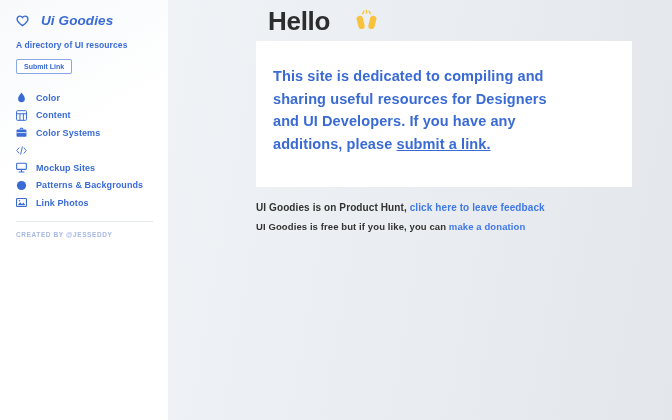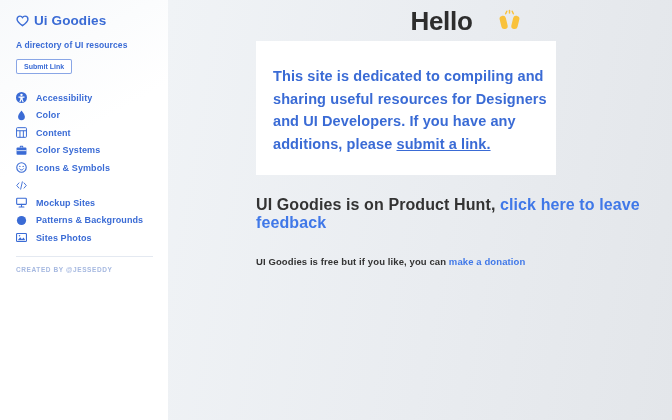--- a/index.html
+++ b/index.html
@@ -7,21 +7,21 @@
     width:672px;height:420px;overflow:hidden;position:relative;
     font-family:"Liberation Sans",sans-serif;
     background:linear-gradient(110deg,#f4f6f9 0%,#ebeef2 45%,#e2e5ea 100%);
   }
   
   .sidebar{
     position:absolute;left:0;top:0;width:168px;height:420px;
     background:linear-gradient(150deg,#f7f9fb 0%,#ffffff 35%,#ffffff 100%);
     box-sizing:border-box;padding:13px 14px 0 16px;
   }
-  .logo-row{display:flex;align-items:center;gap:5px;color:#3a6bd5;cursor:pointer;}
+  .logo-row{display:flex;align-items:center;gap:12px;color:#3a6bd5;cursor:pointer;font-style:italic;}
   .logo-row .heart{width:13px;height:12px;display:inline-flex;}
   .logo-title{font-size:13.5px;font-weight:800;letter-spacing:.1px;}
   .logo-sub{font-size:8.5px;color:#3a6bd5;margin-top:12px;font-weight:700;letter-spacing:.1px;}
   .submit-btn{
     margin-top:9px;display:inline-block;background:#fff;color:#3a6bd5;
     border:1px solid rgba(58,107,213,.6);border-radius:2px;
     font-size:7px;font-weight:700;padding:3px 7px;line-height:1;cursor:pointer;
     font-family:"Liberation Sans",sans-serif;
   }
   .nav{margin-top:15px;}
@@ -30,62 +30,52 @@
   .nav-icon svg{width:11px;height:11px;display:block;}
   .nav-label{font-size:9px;font-weight:700;color:#3a6bd5;white-space:nowrap;letter-spacing:.1px;}
   .side-divider{border:none;border-top:1px solid #e4e9f1;margin:9px 0 0 0;width:137px;}
   .credit{margin-top:9px;font-size:6.5px;font-weight:700;letter-spacing:.6px;color:#a5b8e0;cursor:pointer;}
   
   .main{
     position:absolute;left:168px;top:0;right:0;bottom:0;
     background:linear-gradient(100deg,#f0f3f6 0%,#e9ecf0 55%,#e3e6ea 100%);
     box-sizing:border-box;padding:8px 0 0 88px;
   }
-  h1{margin:0 0 7px 4px;font-size:26px;line-height:1;font-weight:800;color:#2d2d2d;
-     display:flex;align-items:center;gap:24px;letter-spacing:-.3px;justify-content:center;}
+  h1{margin:0 0 7px 12px;font-size:26px;line-height:1;font-weight:800;color:#2d2d2d;
+     display:flex;align-items:center;gap:24px;letter-spacing:-.3px;}
   .hands{width:25px;height:25px;display:inline-flex;margin-top:-3px;}
   .card{
-    width:300px;box-sizing:border-box;background:#ffffff;
-    padding:24px 14px 20px 17px;
+    width:376px;box-sizing:border-box;background:#ffffff;
+    padding:24px 14px 32px 17px;
   }
   .card p{
     margin:0;width:302px;font-size:14.5px;line-height:22.5px;
     font-weight:700;color:#3a6bd5;letter-spacing:.1px;
   }
   .card a{color:#3a6bd5;text-decoration:underline;cursor:pointer;}
-  .ph-line{margin-top:21px;font-size:16px;font-weight:700;color:#333;letter-spacing:.1px;}
-  .don-line{margin-top:24px;font-size:9.5px;font-weight:700;color:#333;letter-spacing:.1px;}
+  .ph-line{margin-top:15px;font-size:10px;font-weight:700;color:#333;letter-spacing:.1px;}
+  .don-line{margin-top:8px;font-size:9.5px;font-weight:700;color:#333;letter-spacing:.1px;}
   .blue-link{color:#4078e8;text-decoration:none;cursor:pointer;font-weight:700;}
 </style>
 </head>
 <body>
 
 <div class="sidebar">
   <div class="logo-row">
     <span class="heart">
       <svg viewBox="0 0 12 11" fill="none" stroke="#3a6bd5" stroke-width="1.3">
         <path d="M6 9.8C3.2 7.8 1 5.9 1 3.8 1 2.2 2.2 1 3.7 1c.9 0 1.8.5 2.3 1.3C6.5 1.5 7.4 1 8.3 1 9.8 1 11 2.2 11 3.8c0 2.1-2.2 4-5 6z"></path>
       </svg>
     </span>
     <span class="logo-title">Ui Goodies</span>
   </div>
   <div class="logo-sub">A directory of UI resources</div>
   <button class="submit-btn">Submit Link</button>
 
   <nav class="nav">
-      <div class="nav-item">
-        <span class="nav-icon">
-          <svg viewBox="0 0 10 10">
-            <circle cx="5" cy="5" r="5" fill="currentColor"></circle>
-            <circle cx="5" cy="2.6" r="1.1" fill="#fff"></circle>
-            <path d="M2.3 4.1h5.4v1.1H6.1v1.3l.9 2.5-1 .4-1-2.5-1 2.5-1-.4.9-2.5V5.2H2.3z" fill="#fff"></path>
-          </svg>
-        </span>
-        <span class="nav-label">Accessibility</span>
-      </div>
       <div class="nav-item">
         <span class="nav-icon">
           <svg viewBox="0 0 10 10">
             <path d="M5 .4C5 .4 1.9 4 1.9 6.2a3.1 3.1 0 0 0 6.2 0C8.1 4 5 .4 5 .4z" fill="currentColor"></path>
           </svg>
         </span>
         <span class="nav-label">Color</span>
       </div>
       <div class="nav-item">
         <span class="nav-icon">
@@ -98,31 +88,20 @@
       </div>
       <div class="nav-item">
         <span class="nav-icon">
           <svg viewBox="0 0 10 10" fill="currentColor">
             <path d="M3.4 2.3v-.8c0-.5.4-.9.9-.9h1.4c.5 0 .9.4.9.9v.8h-1v-.7H4.4v.7z"></path>
             <rect x="0.5" y="2.3" width="9" height="6.5" rx="0.9"></rect>
             <path d="M0.5 5.1h9" stroke="#fff" stroke-width="0.7"></path>
           </svg>
         </span>
         <span class="nav-label">Color Systems</span>
-      </div>
-      <div class="nav-item">
-        <span class="nav-icon">
-          <svg viewBox="0 0 10 10">
-            <circle cx="5" cy="5" r="4.3" fill="none" stroke="currentColor" stroke-width="1"></circle>
-            <circle cx="3.5" cy="4" r="0.65" fill="currentColor"></circle>
-            <circle cx="6.5" cy="4" r="0.65" fill="currentColor"></circle>
-            <path d="M3.2 6.2c.5.7 1.1 1 1.8 1s1.3-.3 1.8-1" fill="none" stroke="currentColor" stroke-width="0.9" stroke-linecap="round"></path>
-          </svg>
-        </span>
-        <span class="nav-label">Icons &amp; Symbols</span>
       </div>
       <div class="nav-item">
         <span class="nav-icon">
           <svg viewBox="0 0 12 10" fill="none" stroke="currentColor" stroke-width="1" stroke-linecap="round" stroke-linejoin="round">
             <path d="M3.2 2.2 0.8 5l2.4 2.8M8.8 2.2 11.2 5 8.8 7.8M6.9 1 5.1 9"></path>
           </svg>
         </span>
       </div>
       <div class="nav-item">
         <span class="nav-icon">
@@ -142,21 +121,21 @@
         <span class="nav-label">Patterns &amp; Backgrounds</span>
       </div>
       <div class="nav-item">
         <span class="nav-icon">
           <svg viewBox="0 0 10 10">
             <rect x="0.5" y="1.3" width="9" height="7.4" rx="0.8" fill="none" stroke="currentColor" stroke-width="1"></rect>
             <path d="M1.6 7.4 3.8 4.7l1.6 1.9L6.9 5.1l1.5 2.3z" fill="currentColor"></path>
             <circle cx="3.2" cy="3.4" r="0.7" fill="currentColor"></circle>
           </svg>
         </span>
-        <span class="nav-label">Sites Photos</span>
+        <span class="nav-label">Link Photos</span>
       </div>
     </nav>
 
   <hr class="side-divider">
   <div class="credit">CREATED BY @JESSEDDY</div>
 </div>
 
 <div class="main">
   <h1>
     <span>Hello</span>

